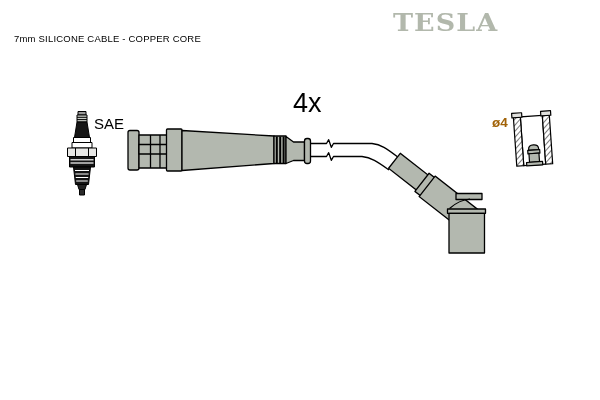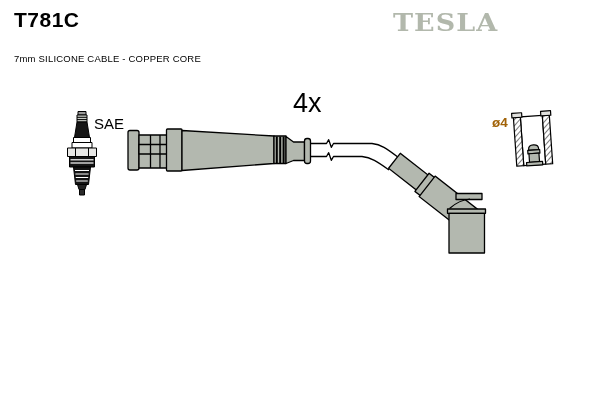--- a/index.html
+++ b/index.html
@@ -6,21 +6,21 @@
   #stage{
     position:relative;width:600px;height:400px;background:#ffffff;
     font-family:"Liberation Sans",sans-serif;overflow:hidden;
   }
   .part-number{
     position:absolute;left:14px;top:8px;
     font-size:21px;font-weight:bold;color:#000;letter-spacing:.5px;
   }
   .subtitle{
     position:absolute;left:14px;top:33px;
-    font-size:9.5px;color:#000;letter-spacing:.2px;margin-top:20px;
+    font-size:9.5px;color:#000;letter-spacing:.2px;
   }
   .brand{
     position:absolute;left:393px;top:8px;width:100px;
     font-family:"DejaVu Serif",serif;font-weight:bold;
     font-size:27px;color:#b2b8ac;letter-spacing:1px;
     transform:scaleY(.92);transform-origin:top left;white-space:nowrap;
   }
   .sae{
     position:absolute;left:94px;top:115px;
     font-size:15px;color:#000;
@@ -112,19 +112,18 @@
       <rect x="542.5" y="112" width="10" height="4.5" fill="#e0e0dd"></rect>
       <g fill="#b3b8af">
         <path d="M528 149 c0 -5.5 10 -5.5 10 0 v1 h-10 z"></path>
         <rect x="527" y="150" width="12" height="3.5"></rect>
         <rect x="528" y="153.5" width="10" height="8.5"></rect>
         <rect x="525" y="162" width="16" height="3.5"></rect>
       </g>
     </g>
   </svg>
 
-  <div class="part-number">T781C</div>
   <div class="subtitle">7mm SILICONE CABLE - COPPER CORE</div>
   <div class="brand">TESLA</div>
   <div class="sae">SAE</div>
   <div class="qty">4x</div>
   <div class="dia">ø4</div>
 </div>
 
 </body></html>

